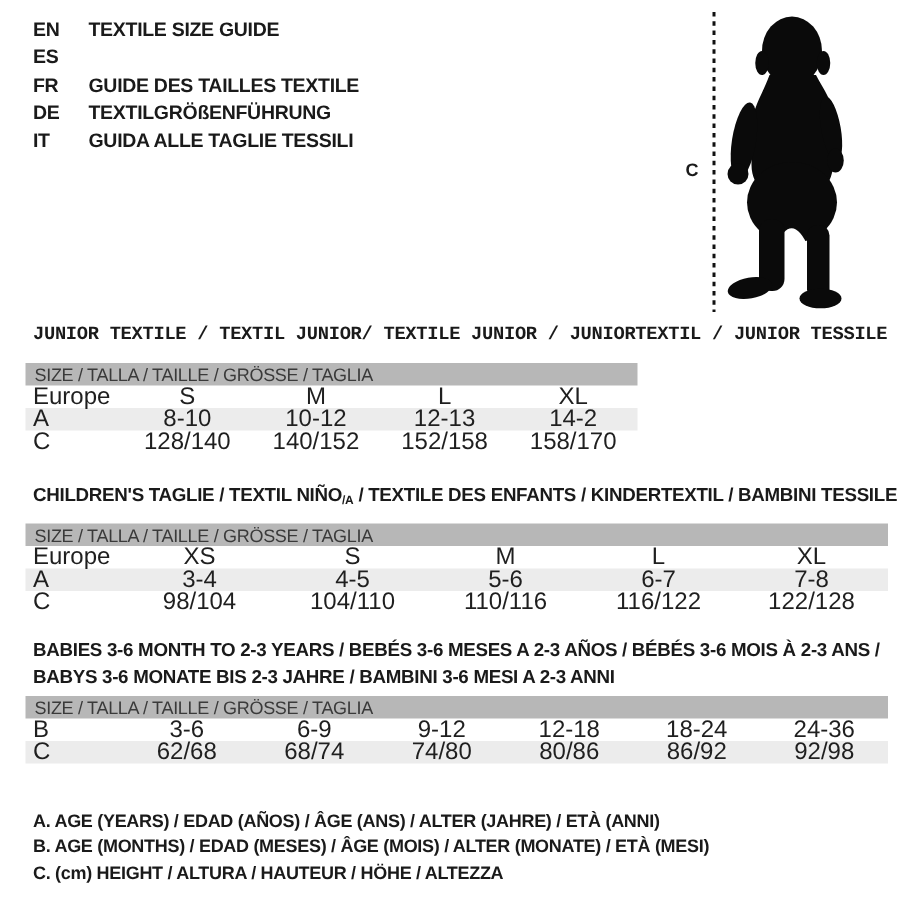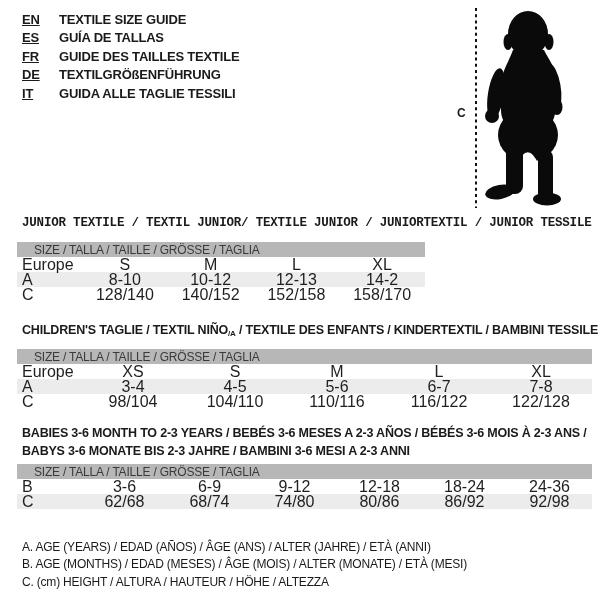--- a/index.html
+++ b/index.html
@@ -5,55 +5,54 @@
   html,body{margin:0;padding:0;background:#fff;}
   #canvas{
     position:relative;width:600px;height:600px;background:#ffffff;
     font-family:"Liberation Sans","DejaVu Sans",sans-serif;
     color:#1a1a1a;overflow:hidden;
   }
   
   .lang-list{position:absolute;left:22px;top:10px;}
   .lang-row{display:flex;height:18.5px;align-items:center;
     font-size:13px;font-weight:bold;letter-spacing:-0.2px;}
-  .lang-code{width:37px;text-decoration:underline;}
+  .lang-code{width:37px;}
   
   .figure-svg{position:absolute;left:455px;top:5px;}
   .figure-label{position:absolute;left:457px;top:106px;
     font-size:12px;font-weight:bold;}
   
   .section-title{position:absolute;left:22px;font-size:12.5px;
     font-weight:bold;letter-spacing:-0.2px;line-height:18px;white-space:nowrap;}
   .sub-ab{font-size:8px;vertical-align:-2px;font-weight:bold;}
   
   .size-table{position:absolute;left:17px;}
   .size-bar{height:15px;background:#b7b7b7;display:flex;align-items:center;
-    padding-left:17px;font-size:12px;color:#3a3a3a;letter-spacing:-0.2px;}
+    padding-left:6px;font-size:12px;color:#3a3a3a;letter-spacing:-0.2px;}
   .trow{height:15px;display:flex;align-items:center;font-size:16px;color:#1f1f1f;}
   .trow.shade{background:#ececec;}
   .tlabel{width:60px;padding-left:5px;}
   .tcell{flex:1;text-align:center;}
   
   .footnotes{position:absolute;left:22px;top:538px;}
-  .footnote-line{font-size:12px;font-weight:normal;height:17.5px;
+  .footnote-line{font-size:12px;font-weight:bold;height:17.5px;
     letter-spacing:-0.2px;display:flex;align-items:center;white-space:nowrap;}
 </style>
 </head>
 <body>
 
 <div id="canvas">
 
   <div class="lang-list">
     <div class="lang-row">
       <span class="lang-code">EN</span>
       <span class="lang-title">TEXTILE SIZE GUIDE</span>
     </div>
     <div class="lang-row">
       <span class="lang-code">ES</span>
-      <span class="lang-title">GUÍA DE TALLAS</span>
     </div>
     <div class="lang-row">
       <span class="lang-code">FR</span>
       <span class="lang-title">GUIDE DES TAILLES TEXTILE</span>
     </div>
     <div class="lang-row">
       <span class="lang-code">DE</span>
       <span class="lang-title">TEXTILGRÖßENFÜHRUNG</span>
     </div>
     <div class="lang-row">

